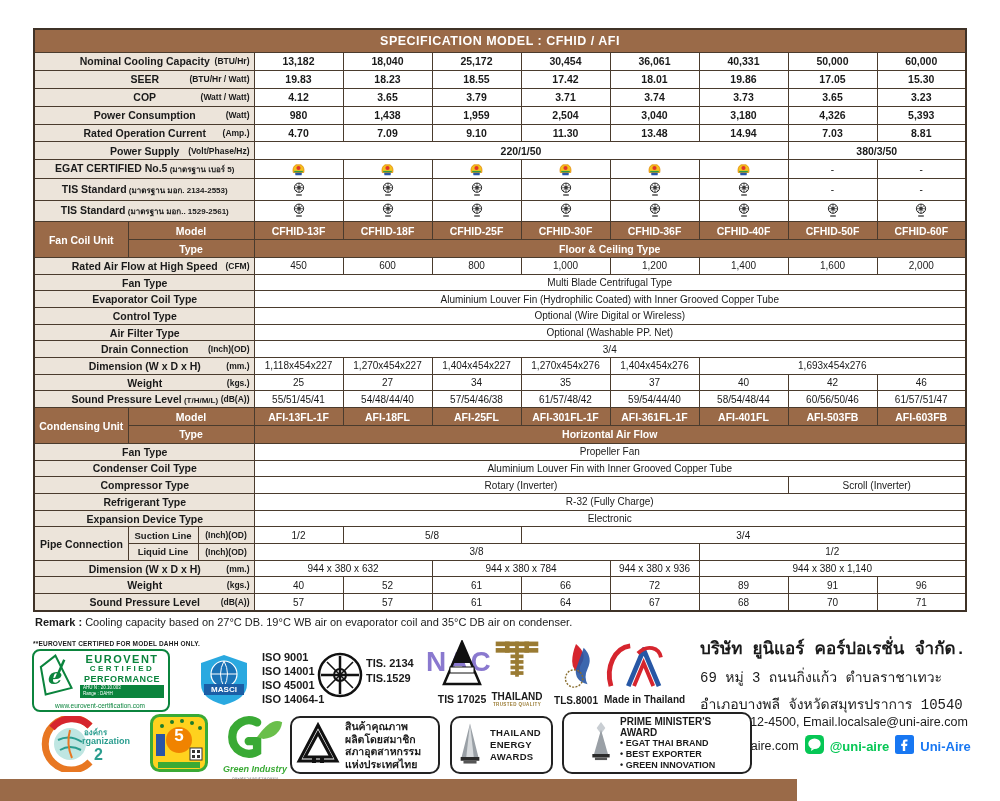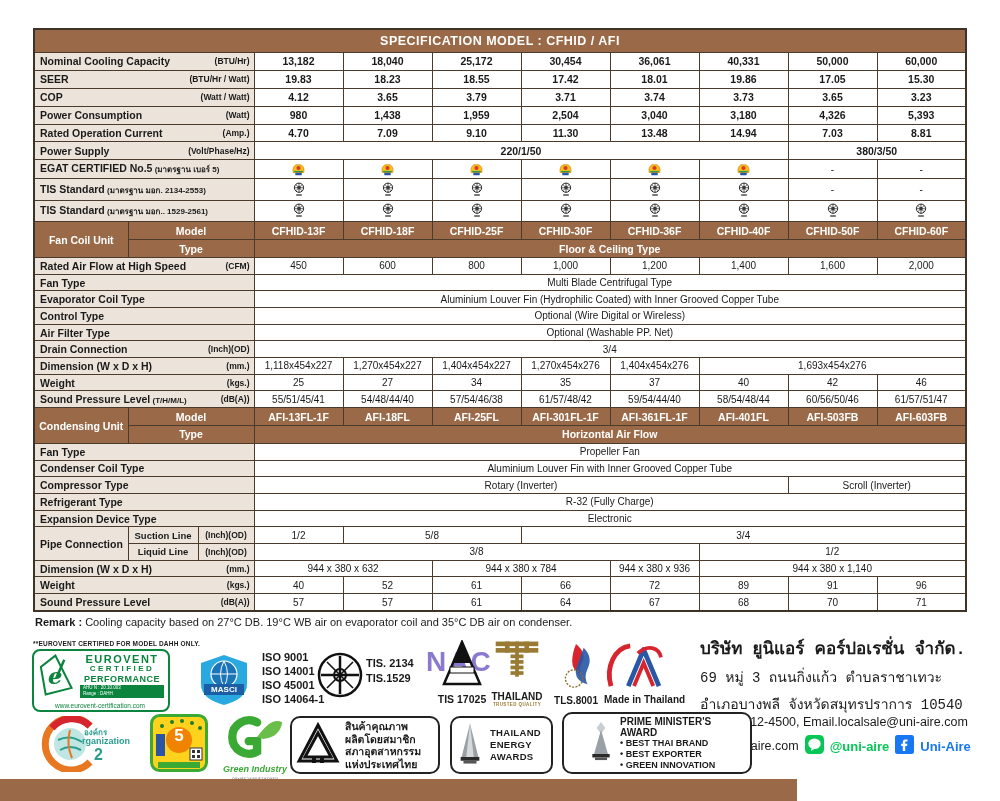--- a/index.html
+++ b/index.html
@@ -4,21 +4,21 @@
 <style>
   html,body{margin:0;padding:0;background:#fff;}
   body{font-family:"Liberation Sans","DejaVu Sans",sans-serif;color:#1a1a1a;}
   .page{position:relative;width:1000px;height:801px;background:#fff;overflow:hidden;}
 
   
   table.spec{position:absolute;left:33px;top:28px;width:934px;height:584px;
     border-collapse:collapse;table-layout:fixed;border:2px solid #3f3227;}
   table.spec th,table.spec td{border:1px solid #4a3b2d;overflow:hidden;white-space:nowrap;}
   th.title{background:#9a6a48;color:#fff;font-size:12.5px;font-weight:bold;letter-spacing:.5px;height:20px;}
-  td.lab{background:#ece4da;text-align:left;padding:0 4px 0 5px;font-weight:bold;font-size:10.5px;position:relative;}
+  td.lab{background:#ece4da;text-align:center;padding:0 4px 0 5px;font-weight:bold;font-size:10.5px;position:relative;}
   td.lab .lbl-small{font-size:8px;}
   td.lab .unit{position:absolute;right:4px;top:50%;transform:translateY(-50%);font-size:8.5px;font-weight:bold;}
   td.grpl{background:#ece4da;text-align:left;padding-left:5px;font-weight:bold;font-size:10.5px;}
   td.sub{background:#ece4da;text-align:center;font-weight:bold;font-size:9.5px;}
   td.subu{background:#ece4da;text-align:center;font-weight:bold;font-size:8.5px;}
   td.val{background:#fff;text-align:center;font-size:10px;}
   td.val.bold{font-weight:bold;font-size:10.5px;}
   td.hdr,td.grp{background:#9a6a48;color:#fff;font-weight:bold;text-align:center;font-size:10.5px;}
   td.icon-cell{background:#fff;text-align:center;}
   td.icon-cell svg{vertical-align:middle;}
@@ -680,21 +680,21 @@
     <span>
       <svg width="26" height="50" viewBox="0 0 30 46">
           <path d="M15 1 L20 8 L15 15 L10 8 Z" fill="#c9ced3"></path>
           <path d="M15 10 L23 38 H7 Z" fill="#9aa0a6"></path>
           <rect x="5" y="38" width="20" height="4" fill="#2b2b2b"></rect>
           <rect x="8" y="42" width="14" height="3" fill="#555"></rect>
         </svg>
     </span>
     <div>
       <div class="pm-title">PRIME MINISTER'S AWARD</div>
-      <div class="pm-item">• BEST THAI BRAND</div>
+      <div class="pm-item">• EGAT THAI BRAND</div>
       <div class="pm-item">• BEST EXPORTER</div>
       <div class="pm-item">• GREEN INNOVATION</div>
     </div>
   </div>
 
   <div class="bottombar"></div>
   <div class="docref">CFHID/AFI | 01012026 .REV-06</div>
 
 </div>
 

